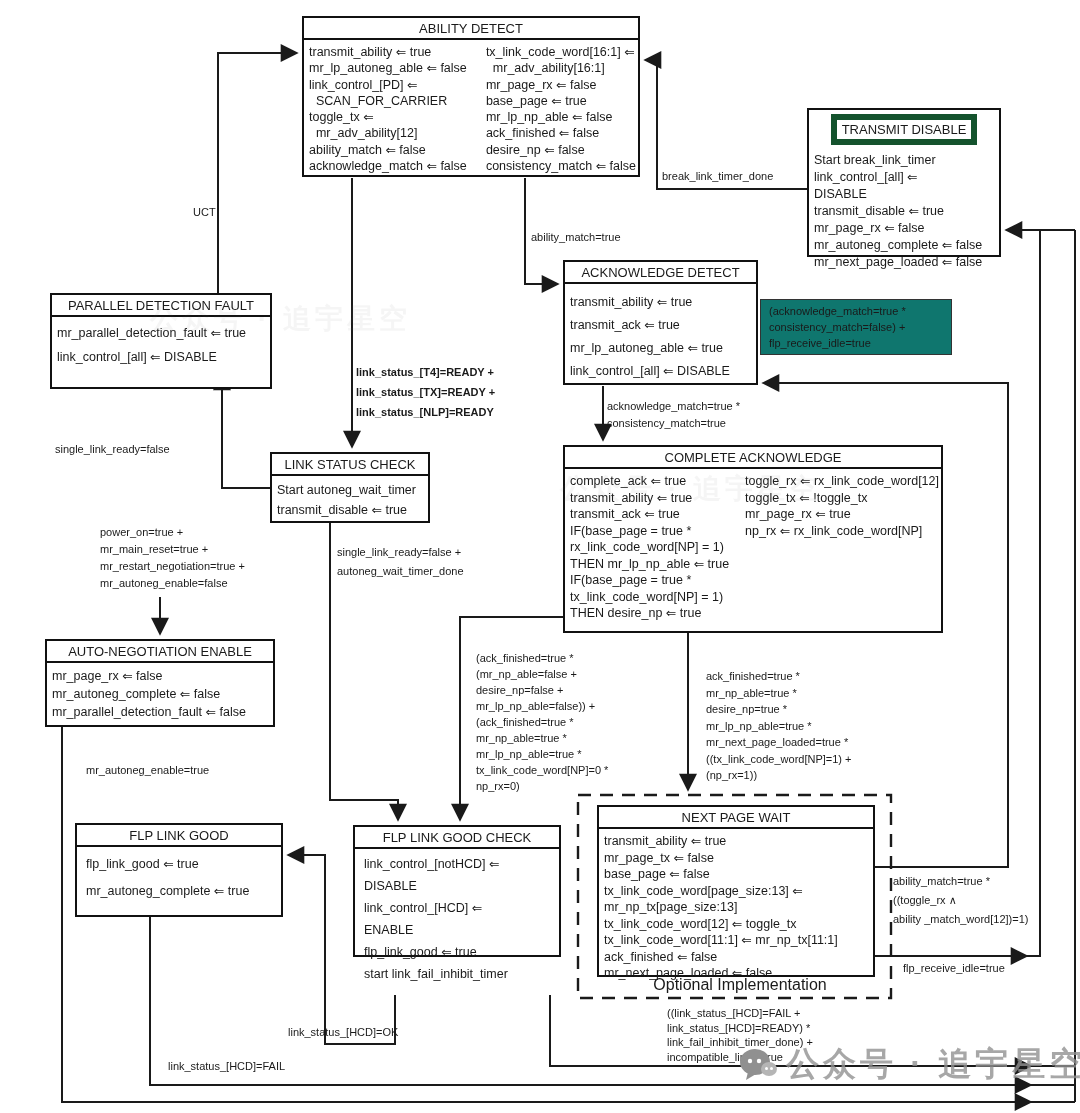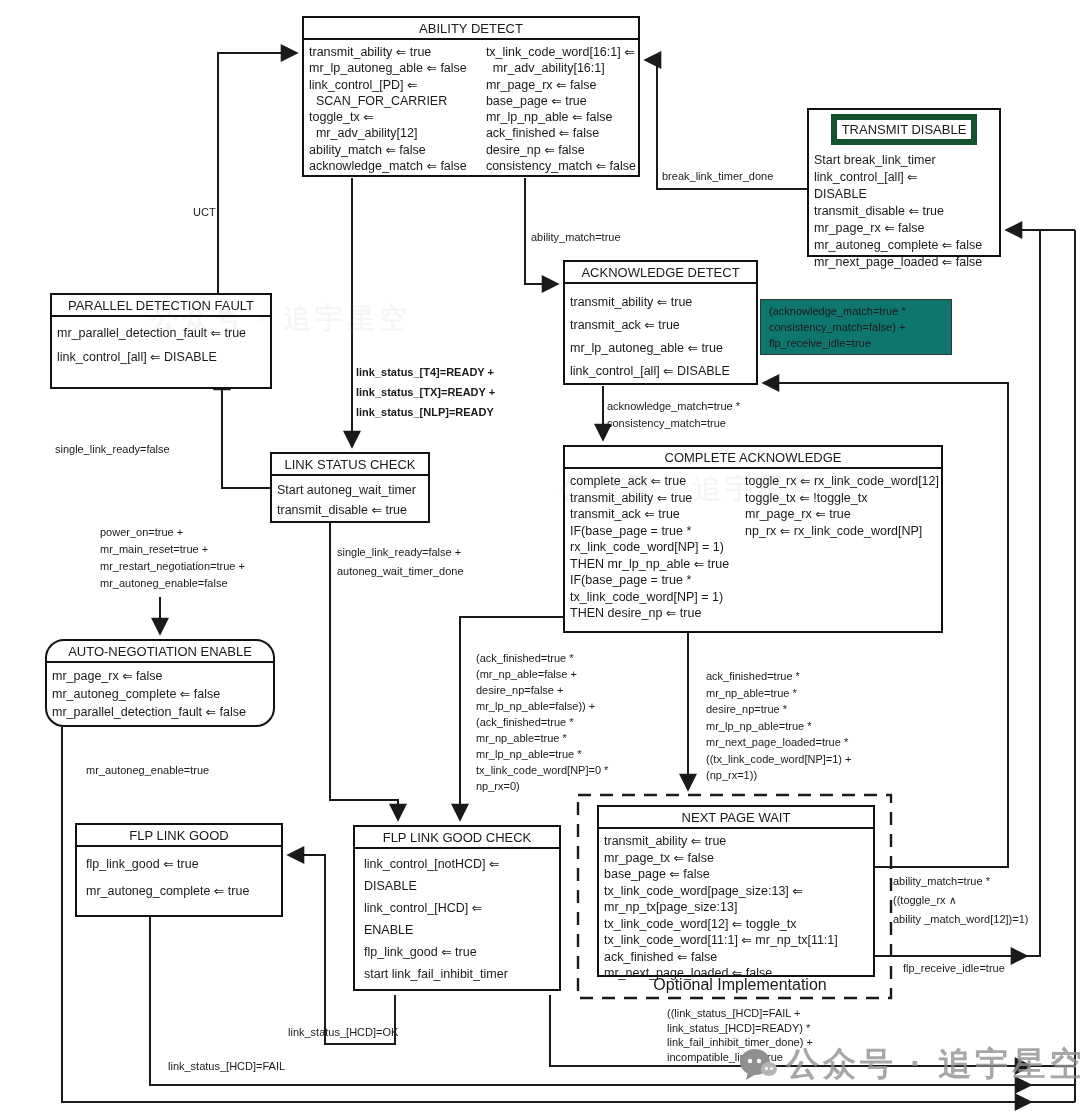--- a/index.html
+++ b/index.html
@@ -17,25 +17,25 @@
   .b-ad{left:302px;top:16px;width:338px;height:161px;}
   .b-td{left:807px;top:108px;width:194px;height:149px;}
   .b-ack{left:563px;top:260px;width:195px;height:125px;}
   .b-ack .state-body{line-height:23px;padding-top:7px;}
   .b-pdf{left:50px;top:293px;width:222px;height:96px;}
   .b-pdf .state-body{line-height:24px;}
   .b-lsc{left:270px;top:452px;width:160px;height:71px;}
   .b-lsc .state-body{line-height:20px;}
   .b-ca{left:563px;top:445px;width:380px;height:188px;}
   .b-ca .col{line-height:16.5px;}
-  .b-ane{left:45px;top:639px;width:230px;height:88px;border-radius:19px;}
+  .b-ane{left:45px;top:639px;width:230px;height:88px;}
   .b-ane .state-body{line-height:18px;}
   .b-flg{left:75px;top:823px;width:208px;height:94px;}
   .b-flg .state-body{line-height:27px;padding-left:9px;}
-  .b-flgc{left:353px;top:825px;width:208px;height:166px;}
+  .b-flgc{left:353px;top:825px;width:208px;height:132px;}
   .b-flgc .state-body{line-height:22px;padding-left:9px;}
   .b-npw{left:597px;top:805px;width:278px;height:172px;}
   .b-npw .state-body{line-height:16.5px;}
   
   .l-uct{left:193px;top:204px;}
   .l-blt{left:662px;top:168px;}
   .l-am{left:531px;top:229px;}
   .l-acf{left:760px;top:299px;width:182px;border:1px solid #333;padding:3px 0 3px 8px;background:#0f766e;}
   .l-act{left:607px;top:398px;line-height:17px;}
   .l-lsr{left:356px;top:362px;line-height:20px;font-weight:bold;}

